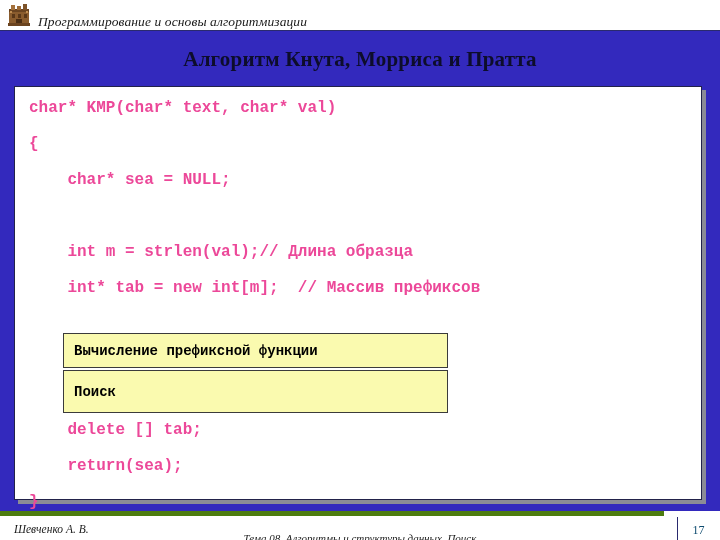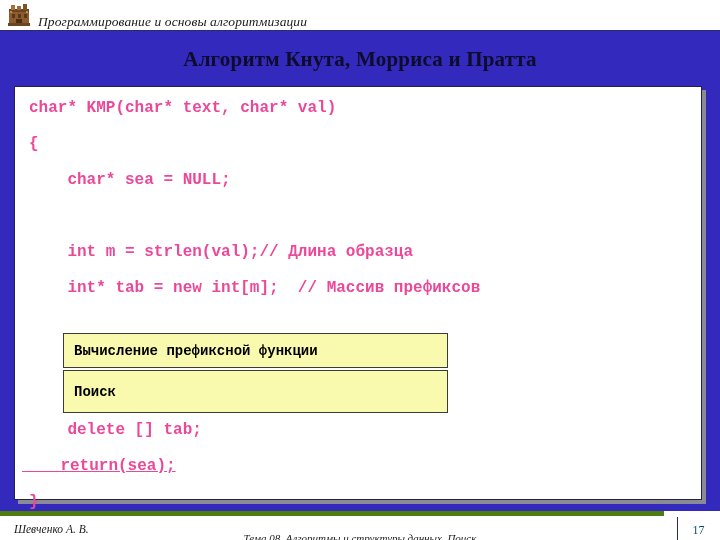--- a/index.html
+++ b/index.html
@@ -215,21 +215,21 @@
     <div class="call-box" style="left:48px; top:226px; width:385px; height:35px;margin-top:20px;">
       <span class="call-box-label">Вычисление префиксной функции</span>
     </div>
 
     <div class="call-box" style="left:48px; top:283px; width:385px; height:43px;">
       <span class="call-box-label">Поиск</span>
     </div>
 
     <div class="code-line" style="left:14px; top:334px;">    delete [] tab;</div>
 
-    <div class="code-line" style="left:7px; top:370px;text-decoration:underline;">    return(sea);</div>
+    <div class="code-line" style="left:14px; top:370px;">    return(sea);</div>
 
     <div class="code-line" style="left:14px; top:406px;">}</div>
   </div>
 
   <div id="footer">
     <div id="footer-author">Шевченко А. В.</div>
     <div id="footer-topic">Тема 08. Алгоритмы и структуры данных. Поиск</div>
     <div id="footer-divider"></div>
     <div id="footer-page">17</div>
   </div>

